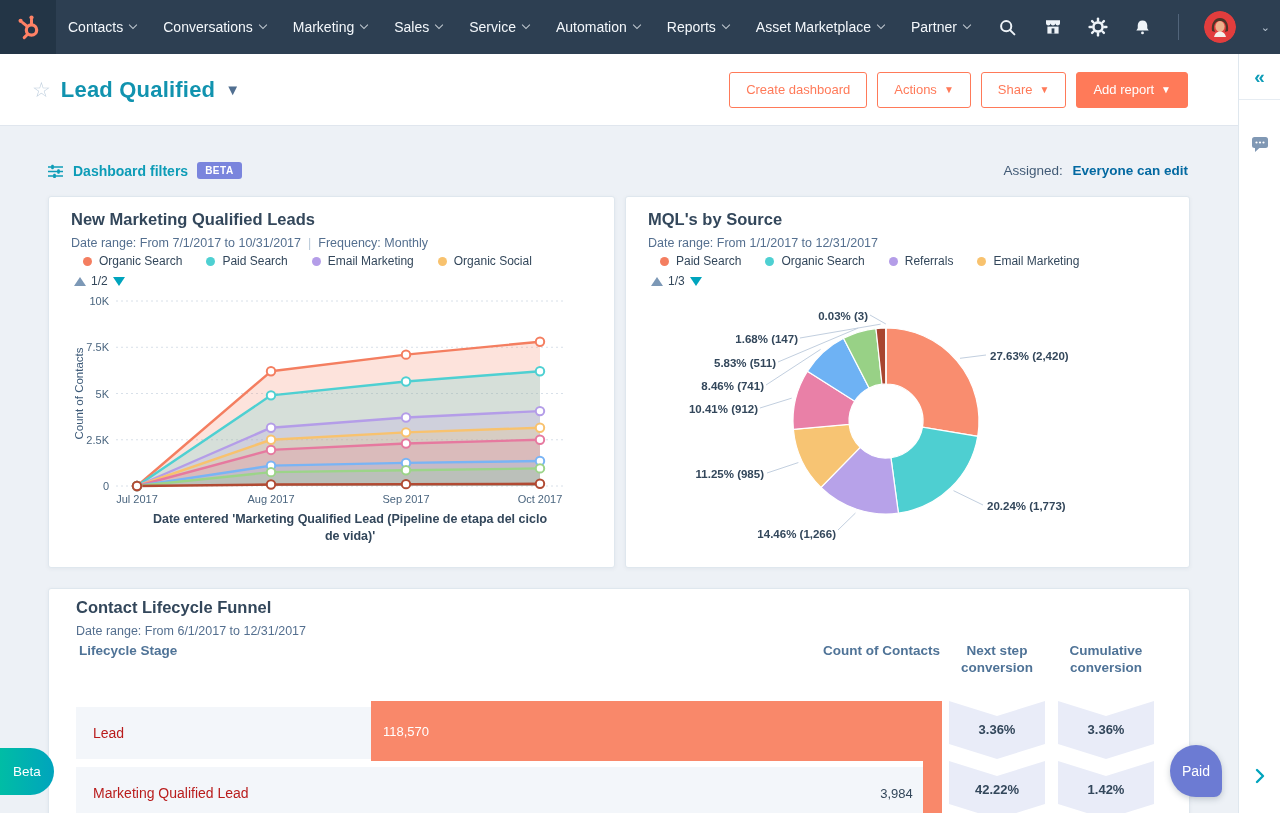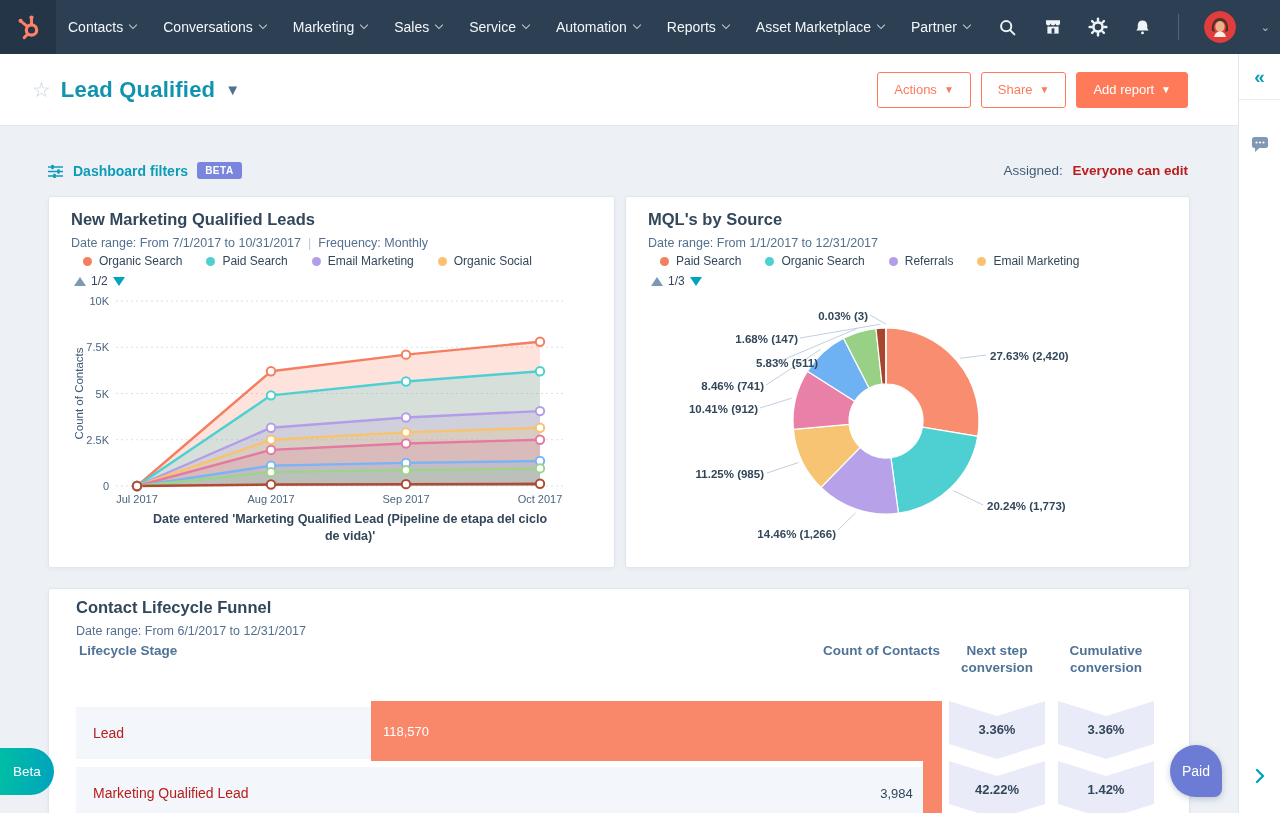--- a/index.html
+++ b/index.html
@@ -27,21 +27,21 @@
   .btn.primary { background:#ff7a59; color:#fff; border-color:#ff7a59; }
   .btn .caret { font-size:10px; }
 
   
   .main { position:absolute; top:126px; left:0; width:1238px; height:687px; }
   .filters-bar { position:absolute; top:36px; left:48px; width:1140px; display:flex; align-items:center; }
   .filters-left { display:flex; align-items:center; gap:9px; cursor:pointer; }
   .filters-label { color:#0d9cb7; font-size:14px; font-weight:bold; }
   .beta-badge { background:#7a85dd; color:#fff; font-size:10px; font-weight:bold; letter-spacing:.5px; border-radius:3px; padding:3px 8px; }
   .assigned { margin-left:auto; font-size:13.5px; color:#425b76; }
-  .assigned a { color:#b91c1c; font-weight:bold; text-decoration:none; margin-left:6px; cursor:pointer;text-align:center; }
+  .assigned a { color:#0369a1; font-weight:bold; text-decoration:none; margin-left:6px; cursor:pointer;text-align:center; }
 
   .card { position:absolute; background:#fff; border:1px solid #dfe7ee; border-radius:3px; box-shadow:0 1px 4px rgba(45,62,80,.06); }
   .card-title { position:absolute; left:22px; top:13px; font-size:16.5px; font-weight:bold; color:#33475b; }
   .card-sub { position:absolute; left:22px; top:39px; font-size:12.5px; color:#546f8f; white-space:nowrap; }
   .card-sub .sep { color:#b9c9d9; margin:0 7px; }
   .legend { position:absolute; left:34px; top:57px; display:flex; gap:24px; }
   .legend-item { display:flex; align-items:center; gap:7px; font-size:12px; color:#33475b; cursor:pointer; }
   .dot { width:9px; height:9px; border-radius:50%; }
   .pager { position:absolute; left:25px; top:77px; display:flex; align-items:center; gap:5px; font-size:12px; color:#33475b; }
   .tri-up { width:0; height:0; border-left:6px solid transparent; border-right:6px solid transparent; border-bottom:9px solid #7c98b6; cursor:pointer; }
@@ -53,21 +53,21 @@
   .chart-svg { position:absolute; left:0; top:0; }
   .x-caption { position:absolute; left:96px; top:314px; width:410px; text-align:center; font-size:12.5px; font-weight:bold; color:#33475b; line-height:1.32; }
 
   .dlabel { position:absolute; font-size:11.5px; font-weight:bold; color:#33475b; white-space:nowrap; }
   .dl0 { left:364px; top:153px; }
   .dl1 { left:361px; top:303px; }
   .dl2 { left:210px; top:331px; transform:translateX(-100%); }
   .dl3 { left:138px; top:271px; transform:translateX(-100%); }
   .dl4 { left:132px; top:206px; transform:translateX(-100%); }
   .dl5 { left:138px; top:183px; transform:translateX(-100%); }
-  .dl6 { left:150px; top:160px; transform:translateX(-100%);margin-left:42px; }
+  .dl6 { left:150px; top:160px; transform:translateX(-100%); }
   .dl7 { left:172px; top:136px; transform:translateX(-100%); }
   .dl8 { left:242px; top:113px; transform:translateX(-100%); }
 
   
   .f-title { position:absolute; left:27px; top:9px; font-size:16.5px; font-weight:bold; color:#33475b; }
   .f-sub { position:absolute; left:27px; top:35px; font-size:12.5px; color:#546f8f; }
   .f-h { position:absolute; top:54px; font-size:13.5px; font-weight:bold; color:#4f7397; line-height:1.25; }
   .f-h-stage { left:30px; }
   .f-h-count { right:249px; white-space:nowrap; }
   .f-h-next { left:900px; width:96px; text-align:center; }
@@ -194,20 +194,23 @@
     </div>
     <span class="avatar-caret">⌄</span>
   </div>
 </div>
 
 <div class="page-header">
   <span class="star">☆</span>
   <span class="page-title">Lead Qualified</span>
   <span class="title-caret">▼</span>
   <div class="header-buttons">
+    <button class="btn">
+        <span>Create dashboard</span>
+      </button>
     <button class="btn">
         <span>Actions</span>
         <span class="caret">▼</span>
       </button>
     <button class="btn">
         <span>Share</span>
         <span class="caret">▼</span>
       </button>
     <button class="btn primary">
         <span>Add report</span>

